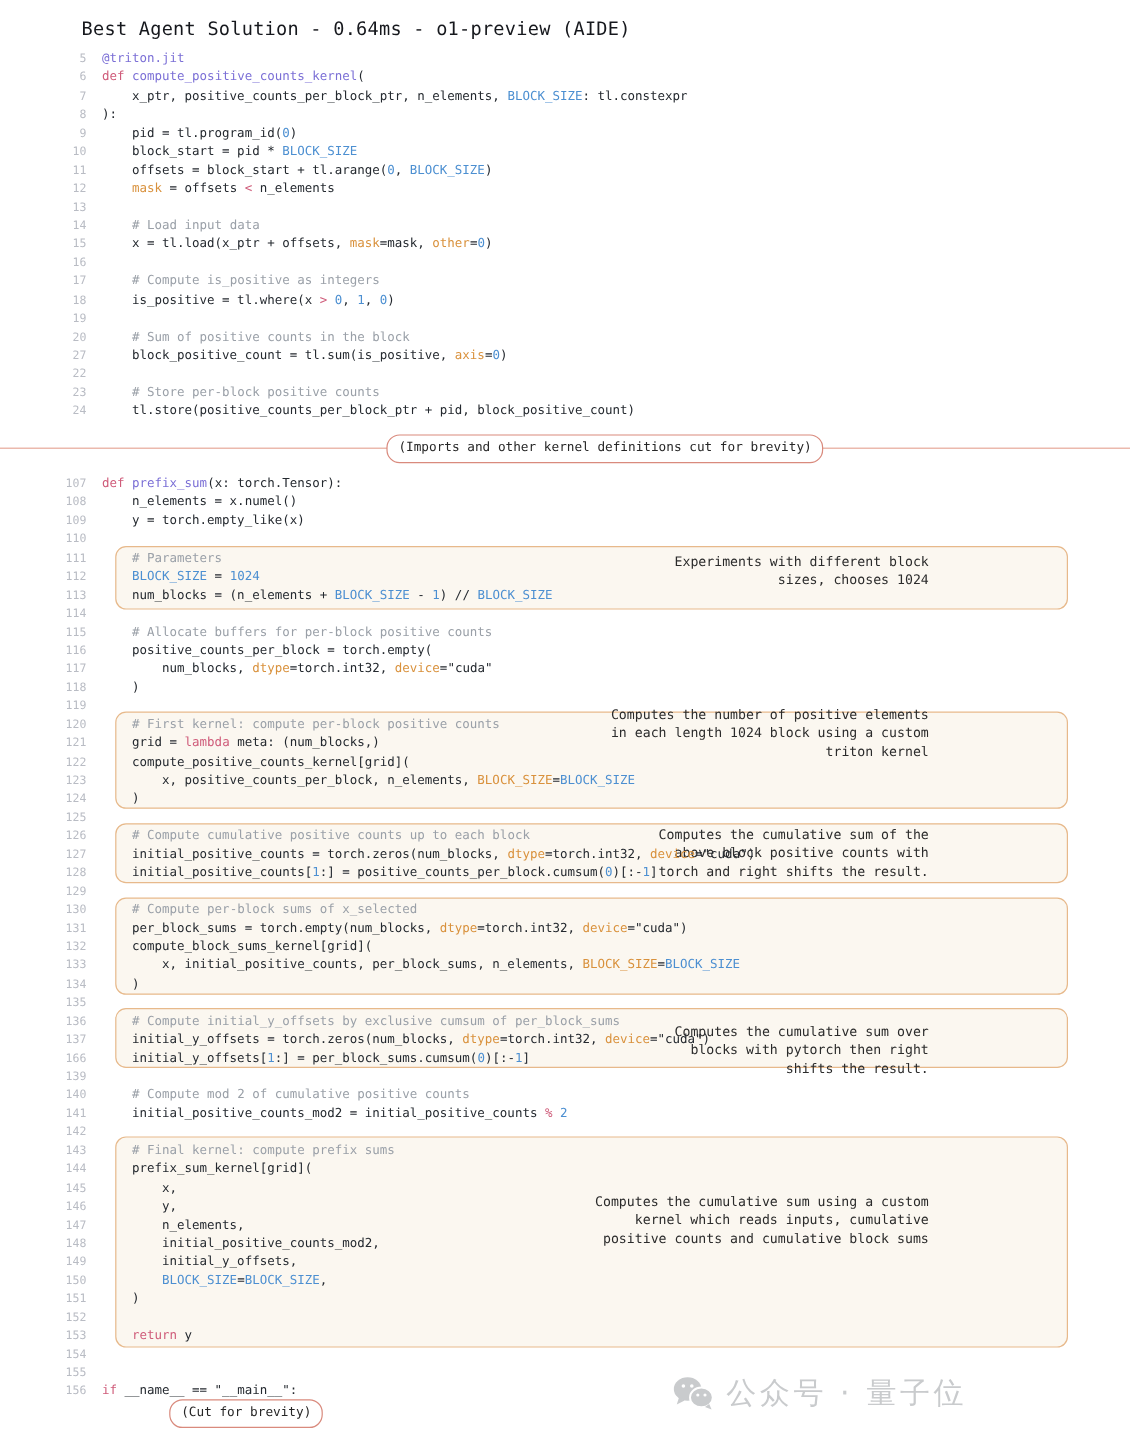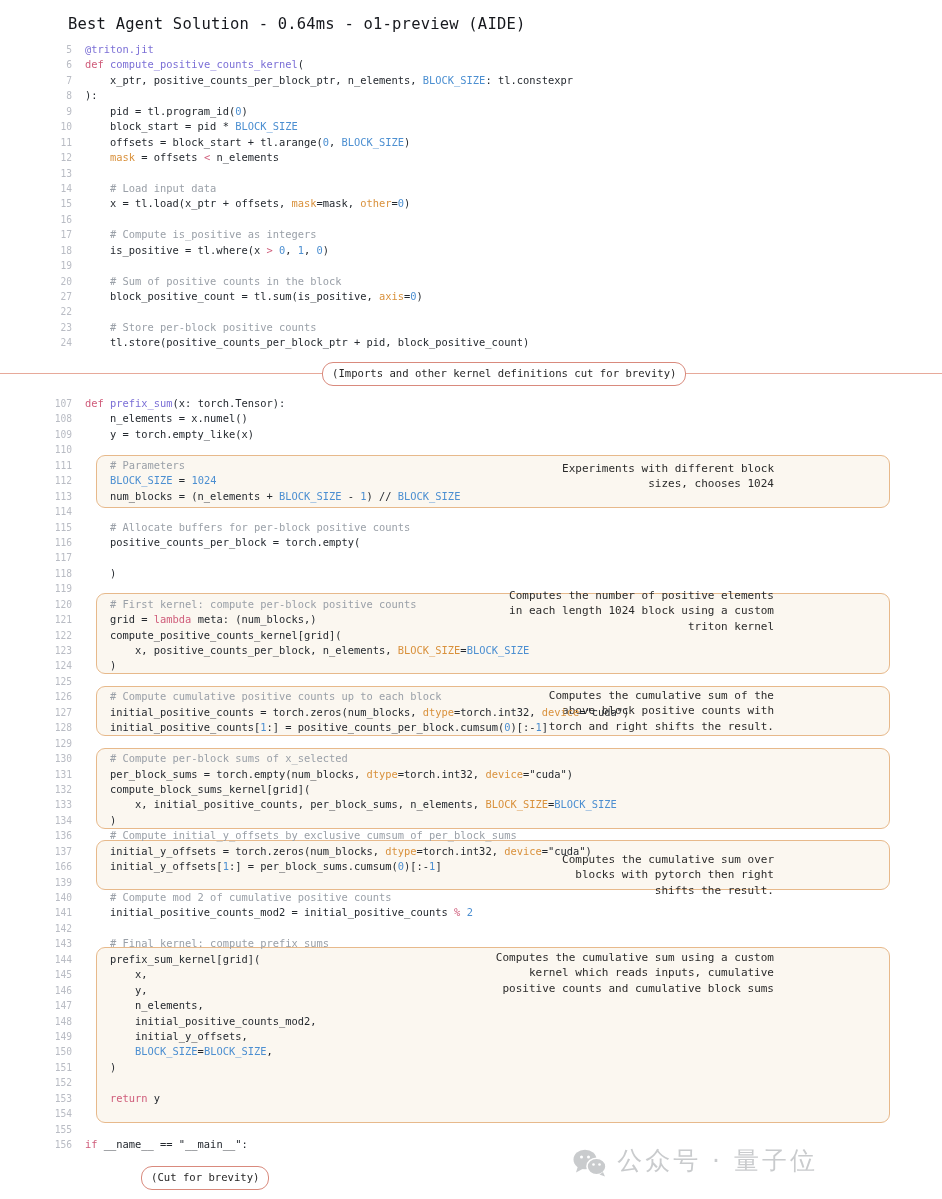--- a/index.html
+++ b/index.html
@@ -115,24 +115,24 @@
     padding: 5px 9px 6px 9px;
     color: #262626;
     white-space: pre;
     font-family: "DejaVu Sans Mono", "Liberation Mono", monospace;
     box-sizing: border-box;
   }
 
   
   .watermark {
     position: absolute;
-    right: 18px;
+    right: 30px;
     bottom: 22px;
     display: flex;
-    align-items: flex-end;
+    align-items: center;
     gap: 10px;
     opacity: 1;
   }
   .wm-logo { width: 34px; height: 28px; position: relative; }
   .wm-text {
     font-family: "DejaVu Sans", "Liberation Sans", sans-serif;
     font-size: 25px;
     color: #c9cbcd;
     letter-spacing: 3px;
     white-space: pre;
@@ -182,53 +182,54 @@
 sizes, chooses 1024</div>
   <div class="annot" style="right:62px; top:588px;  width:330px;">Computes the number of positive elements
 in each length 1024 block using a custom
 triton kernel</div>
   <div class="annot" style="right:62px; top:688px;  width:330px;">Computes the cumulative sum of the
 above block positive counts with
 torch and right shifts the result.</div>
   <div class="annot" style="right:62px; top:841px;  width:330px;margin-top:11px;">Computes the cumulative sum over
 blocks with pytorch then right
 shifts the result.</div>
-  <div class="annot" style="right:62px; top:950px;  width:330px;">Computes the cumulative sum using a custom
+  <div class="annot" style="right:62px; top:994px;  width:330px;">Computes the cumulative sum using a custom
 kernel which reads inputs, cumulative
 positive counts and cumulative block sums</div>
 
   <div class="code-area" id="block2" style="top:396px;">
       <div class="code-line"><span class="ln">107</span><span class="lc"><span class="k">def</span><span class="fn"> </span><span class="fn">prefix_sum</span>(x: torch.Tensor):</span></div>
       <div class="code-line"><span class="ln">108</span><span class="lc">    n_elements = x.numel()</span></div>
       <div class="code-line"><span class="ln">109</span><span class="lc">    y = torch.empty_like(x)</span></div>
       <div class="code-line"><span class="ln">110</span><span class="lc"></span></div>
       <div class="code-line"><span class="ln">111</span><span class="lc">    <span class="cm"># Parameters</span></span></div>
       <div class="code-line"><span class="ln">112</span><span class="lc">    <span class="cn">BLOCK_SIZE</span> = <span class="nm">1024</span></span></div>
       <div class="code-line"><span class="ln">113</span><span class="lc">    num_blocks = (n_elements + <span class="cn">BLOCK_SIZE</span> - <span class="nm">1</span>) // <span class="cn">BLOCK_SIZE</span></span></div>
       <div class="code-line"><span class="ln">114</span><span class="lc"></span></div>
       <div class="code-line"><span class="ln">115</span><span class="lc">    <span class="cm"># Allocate buffers for per-block positive counts</span></span></div>
       <div class="code-line"><span class="ln">116</span><span class="lc">    positive_counts_per_block = torch.empty(</span></div>
-      <div class="code-line"><span class="ln">117</span></div>
+      <div class="code-line"><span class="ln">117</span><span class="lc">        num_blocks, <span class="kw">dtype</span>=torch.int32, <span class="kw">device</span>=<span class="st">"cuda"</span></span></div>
       <div class="code-line"><span class="ln">118</span><span class="lc">    )</span></div>
       <div class="code-line"><span class="ln">119</span><span class="lc"></span></div>
       <div class="code-line"><span class="ln">120</span><span class="lc">    <span class="cm"># First kernel: compute per-block positive counts</span></span></div>
       <div class="code-line"><span class="ln">121</span><span class="lc">    grid = <span class="k">lambda</span> meta: (num_blocks,)</span></div>
       <div class="code-line"><span class="ln">122</span><span class="lc">    compute_positive_counts_kernel[grid](</span></div>
       <div class="code-line"><span class="ln">123</span><span class="lc">        x, positive_counts_per_block, n_elements, <span class="kw">BLOCK_SIZE</span>=<span class="cn">BLOCK_SIZE</span></span></div>
       <div class="code-line"><span class="ln">124</span><span class="lc">    )</span></div>
       <div class="code-line"><span class="ln">125</span><span class="lc"></span></div>
       <div class="code-line"><span class="ln">126</span><span class="lc">    <span class="cm"># Compute cumulative positive counts up to each block</span></span></div>
       <div class="code-line"><span class="ln">127</span><span class="lc">    initial_positive_counts = torch.zeros(num_blocks, <span class="kw">dtype</span>=torch.int32, <span class="kw">device</span>=<span class="st">"cuda"</span>)</span></div>
       <div class="code-line"><span class="ln">128</span><span class="lc">    initial_positive_counts[<span class="nm">1</span>:] = positive_counts_per_block.cumsum(<span class="nm">0</span>)[:-<span class="nm">1</span>]</span></div>
       <div class="code-line"><span class="ln">129</span><span class="lc"></span></div>
       <div class="code-line"><span class="ln">130</span><span class="lc">    <span class="cm"># Compute per-block sums of x_selected</span></span></div>
       <div class="code-line"><span class="ln">131</span><span class="lc">    per_block_sums = torch.empty(num_blocks, <span class="kw">dtype</span>=torch.int32, <span class="kw">device</span>=<span class="st">"cuda"</span>)</span></div>
       <div class="code-line"><span class="ln">132</span><span class="lc">    compute_block_sums_kernel[grid](</span></div>
       <div class="code-line"><span class="ln">133</span><span class="lc">        x, initial_positive_counts, per_block_sums, n_elements, <span class="kw">BLOCK_SIZE</span>=<span class="cn">BLOCK_SIZE</span></span></div>
       <div class="code-line"><span class="ln">134</span><span class="lc">    )</span></div>
+      <div class="code-line"><span class="ln">135</span><span class="lc"></span></div>
       <div class="code-line"><span class="ln">136</span><span class="lc">    <span class="cm"># Compute initial_y_offsets by exclusive cumsum of per_block_sums</span></span></div>
       <div class="code-line"><span class="ln">137</span><span class="lc">    initial_y_offsets = torch.zeros(num_blocks, <span class="kw">dtype</span>=torch.int32, <span class="kw">device</span>=<span class="st">"cuda"</span>)</span></div>
       <div class="code-line"><span class="ln">166</span><span class="lc">    initial_y_offsets[<span class="nm">1</span>:] = per_block_sums.cumsum(<span class="nm">0</span>)[:-<span class="nm">1</span>]</span></div>
       <div class="code-line"><span class="ln">139</span><span class="lc"></span></div>
       <div class="code-line"><span class="ln">140</span><span class="lc">    <span class="cm"># Compute mod 2 of cumulative positive counts</span></span></div>
       <div class="code-line"><span class="ln">141</span><span class="lc">    initial_positive_counts_mod2 = initial_positive_counts <span class="op">%</span> <span class="nm">2</span></span></div>
       <div class="code-line"><span class="ln">142</span><span class="lc"></span></div>
       <div class="code-line"><span class="ln">143</span><span class="lc">    <span class="cm"># Final kernel: compute prefix sums</span></span></div>
       <div class="code-line"><span class="ln">144</span><span class="lc">    prefix_sum_kernel[grid](</span></div>
       <div class="code-line"><span class="ln">145</span><span class="lc">        x,</span></div>

